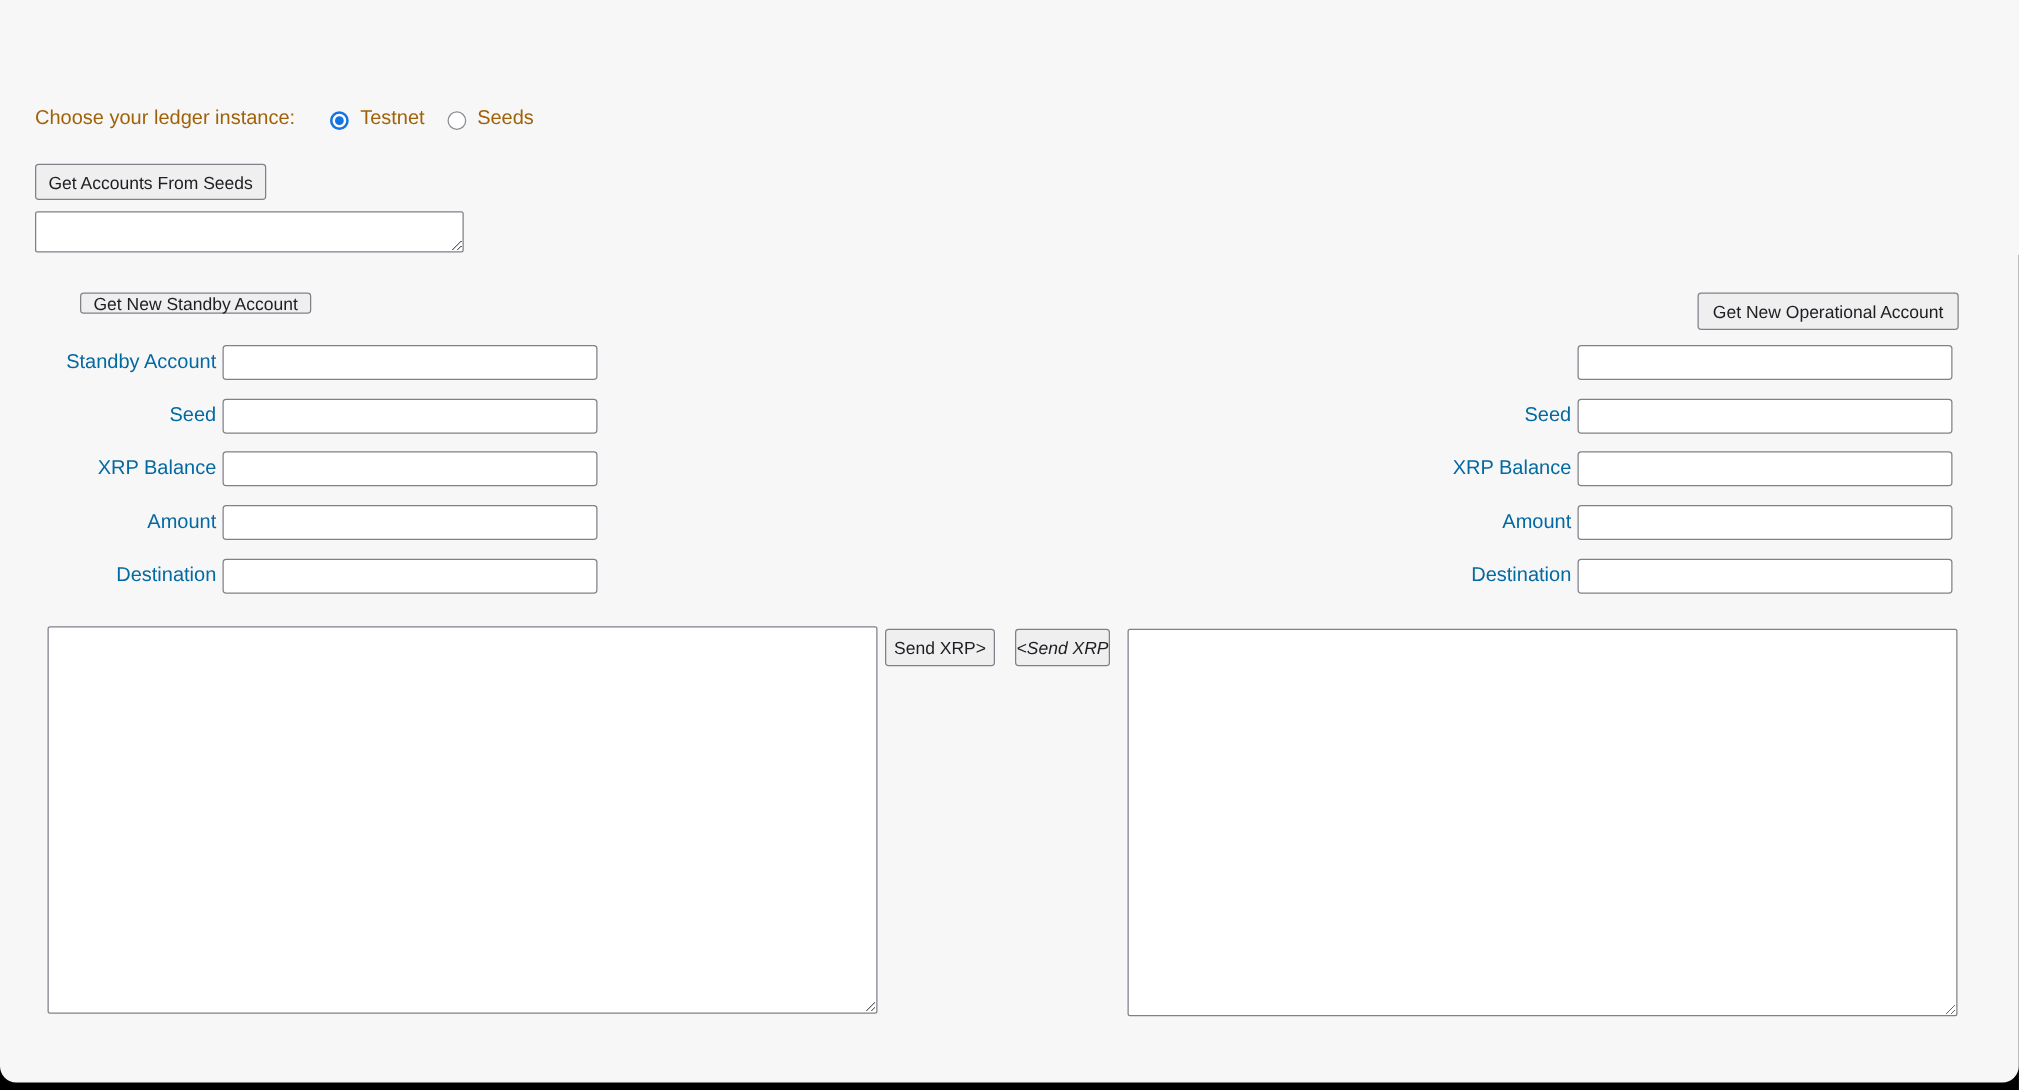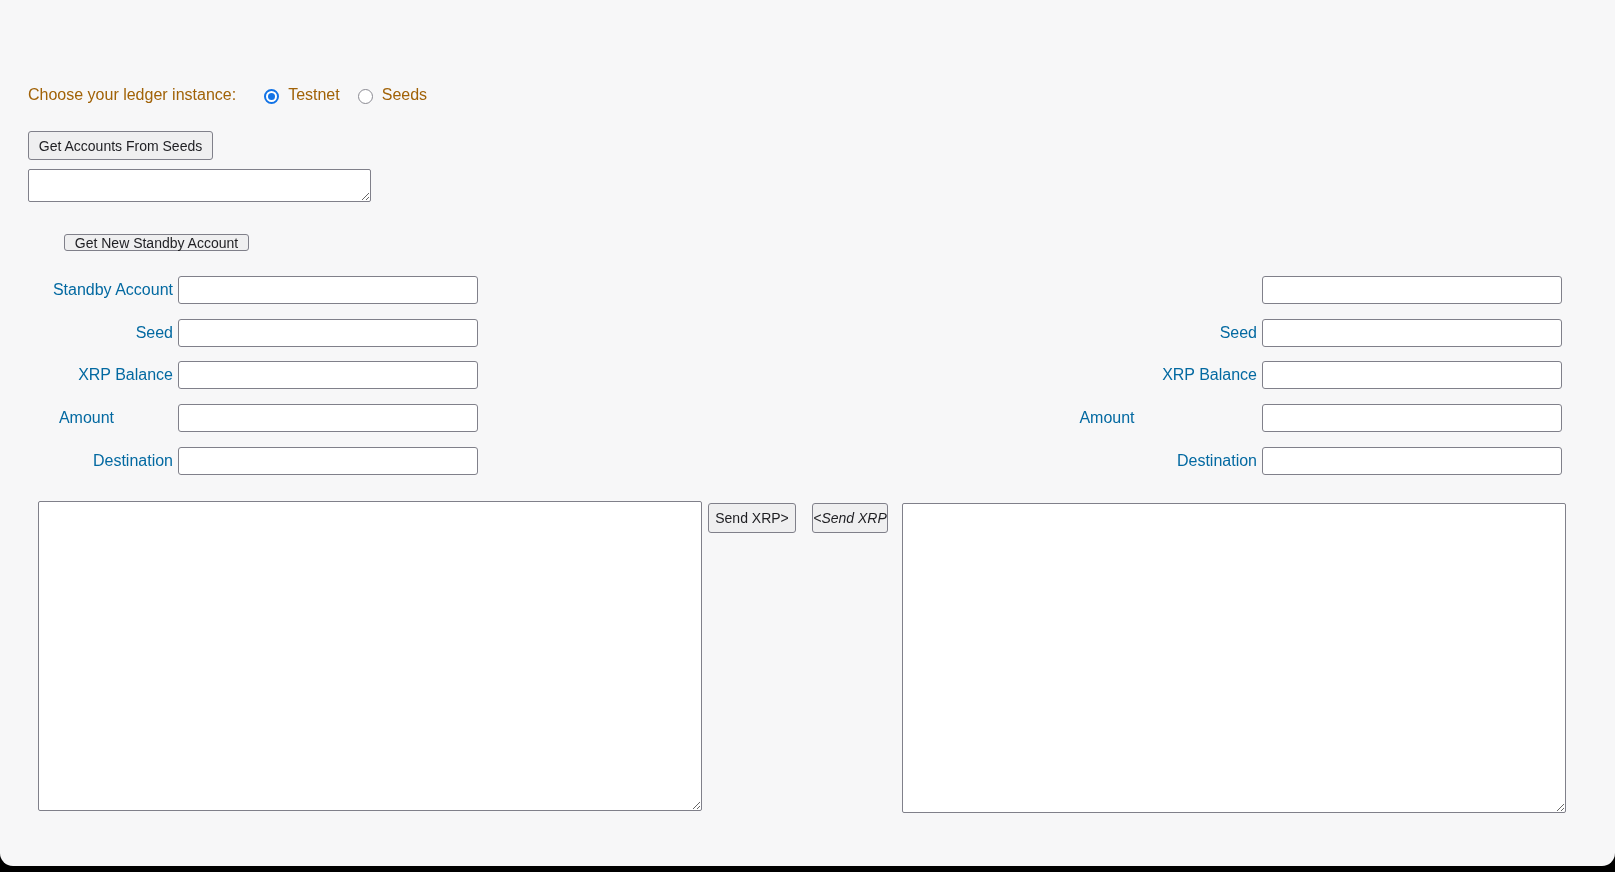--- a/index.html
+++ b/index.html
@@ -53,21 +53,21 @@
   }
   .flabel.left{left:0;width:173px;}
   .flabel.right{left:957px;width:300px;}
   .finput{
     position:absolute;width:300px;height:28px;box-sizing:border-box;
     background:#fff;border:1px solid #80808a;border-radius:3px;
     font-family:"Liberation Sans",sans-serif;font-size:14px;color:#1e1e22;padding:0 6px;
   }
   .finput.left{left:178px;}
   .finput.right{left:1262px;}
-  .r0{top:276px;}.r1{top:319px;}.r2{top:361px;}.r3{top:404px;text-align:center;}.r4{top:447px;}
+  .r0{top:276px;}.r1{top:319px;}.r2{top:361px;}.r3{top:404px;}.r4{top:447px;}
 </style>
 </head>
 <body>
 
 <div class="sheet">
 
 
   <div id="ledger-row">
     <span class="ledger-label">Choose your ledger instance:</span>
     <span class="radio-option">
@@ -78,20 +78,21 @@
       <span class="radio"></span>
       <span>Seeds</span>
     </span>
   </div>
 
   <button class="btn" id="btn-get-accounts">Get Accounts From Seeds</button>
 
   <textarea class="ta" id="seeds" style=""></textarea>
 
   <button class="btn" id="btn-standby">Get New Standby Account</button>
+  <button class="btn" id="btn-operational">Get New Operational Account</button>
 
   <span class="flabel left r0">Standby Account</span>
   <input class="finput left r0" type="text" value="" style="">
   <span class="flabel left r1">Seed</span>
   <input class="finput left r1" type="text" value="" style="">
   <span class="flabel left r2">XRP Balance</span>
   <input class="finput left r2" type="text" value="" style="">
   <span class="flabel left r3">Amount</span>
   <input class="finput left r3" type="text" value="" style="">
   <span class="flabel left r4">Destination</span>

